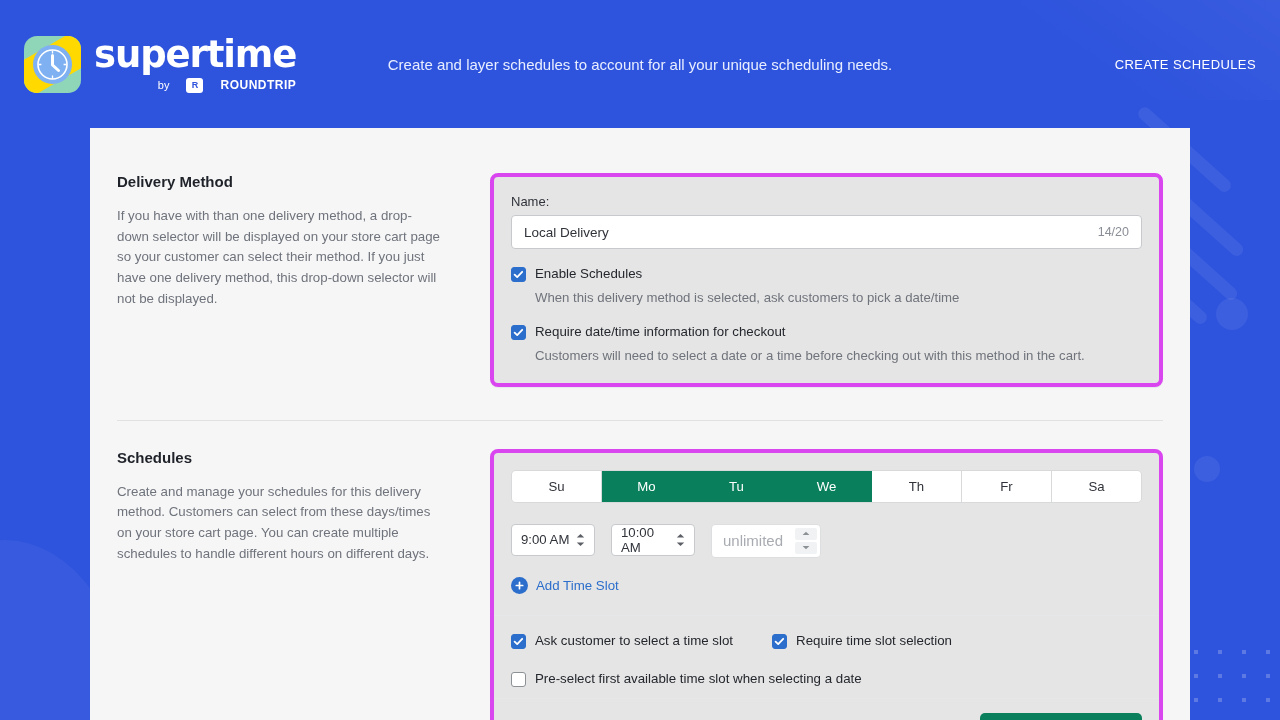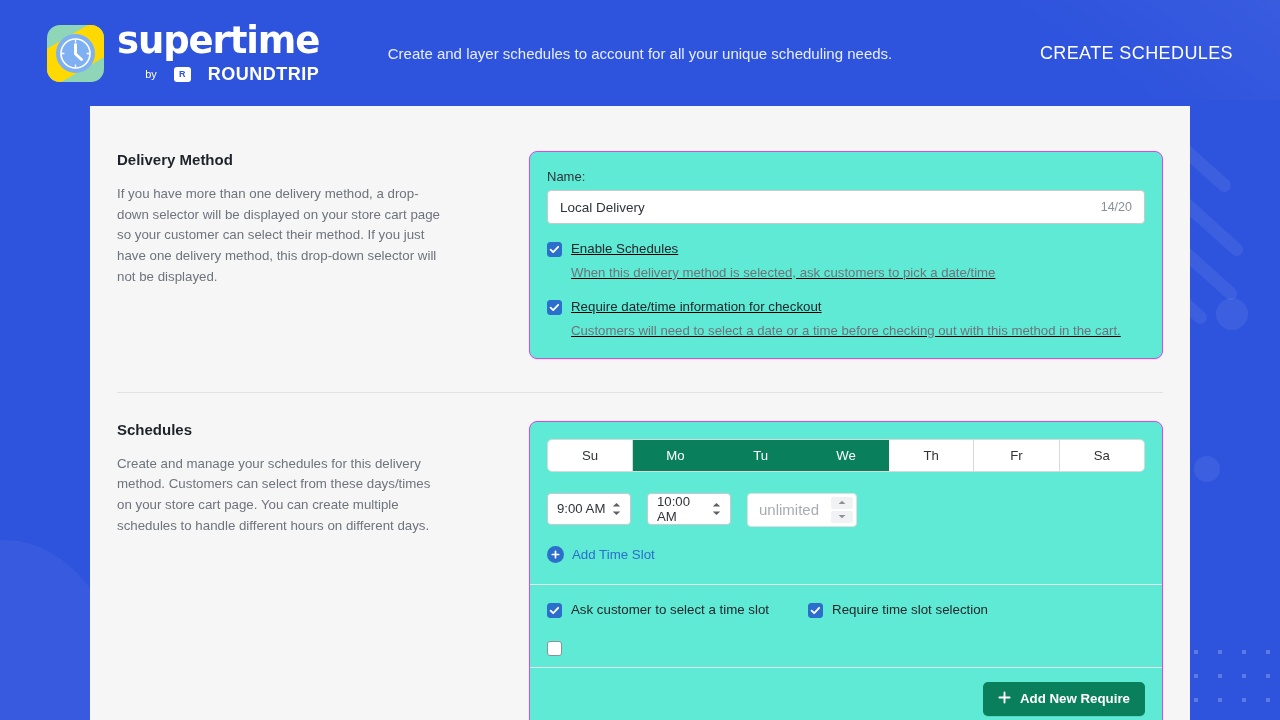--- a/index.html
+++ b/index.html
@@ -32,22 +32,22 @@
     position: absolute; left: -120px; top: 540px; width: 250px; height: 300px;
     background: rgba(255,255,255,0.045); border-radius: 50% 50% 0 0 / 60% 60% 0 0;
   }
   .deco-tr-wash {
     position: absolute; top: 0; right: 0; width: 260px; height: 100px;
     background: linear-gradient(215deg, rgba(255,255,255,0.05), rgba(255,255,255,0) 70%);
   }
 
   
   .header {
-    position: relative; height: 106px; display: flex; align-items: center;
-    padding: 0 47px; z-index: 3;
+    position: relative; height: 128px; display: flex; align-items: center;
+    padding: 0 24px; z-index: 3;
   }
   .brand { display: flex; align-items: center; gap: 13px; }
   .logo-mark {
     width: 57px; height: 57px; border-radius: 13px; position: relative;
     background: #8fd6b9; overflow: hidden; flex: none;
   }
   .logo-mark .band {
     position: absolute; left: -16%; top: 18%; width: 132%; height: 64%;
     background: #ffd900; transform: rotate(-30deg);
   }
@@ -64,69 +64,68 @@
   .wordmark .by {
     display: flex; align-items: center; gap: 17px; align-self: flex-end;
     margin-top: 5px; color: #fff;
   }
   .wordmark .by .by-txt { font-size: 11px; font-weight: normal; }
   .wordmark .by .rt-badge {
     width: 17px; height: 15px; border-radius: 3px; background: #fff;
     display: flex; align-items: center; justify-content: center;
   }
   .wordmark .by .rt-badge span { color: #2e53dd; font-size: 9px; font-weight: bold; line-height: 1; }
-  .wordmark .by .rt-txt { font-size: 18px; font-weight: bold; letter-spacing: 0.5px; }
+  .wordmark .by .rt-txt { font-size: 12px; font-weight: bold; letter-spacing: 0.5px; }
 
   .header-tagline {
     position: absolute; left: 0; right: 0; text-align: center;
     color: #e8eeff; font-size: 15px;
   }
   .header-right {
-    margin-left: auto; color: #fff; font-size: 18px; letter-spacing: 0.4px;
+    margin-left: auto; color: #fff; font-size: 13px; letter-spacing: 0.4px;
     z-index: 2;
   }
 
   
   .panel {
     position: relative; z-index: 2;
     margin-left: 90px; margin-right: 90px;
     background: #f6f6f7; min-height: 616px;
     padding: 45px 27px 0 27px;
   }
   .section {
-    display: flex; align-items: flex-start; gap: 8px;
+    display: flex; align-items: flex-start; gap: 17px;
   }
   .section-info { width: 356px; flex: none; padding-right: 30px; }
   .section-info h2 {
     font-size: 15px; color: #1f2329; font-weight: bold; margin-bottom: 16px;
   }
   .section-info p {
     font-size: 13.3px; line-height: 1.56; color: #6f737b;
   }
   .section-body { flex: 1; }
 
   .card {
-    background: #5eead4; border: 1px solid #d946ef; border-radius: 8px;
+    background: #e5e5e5; border: 4px solid #d946ef; border-radius: 8px;
     box-shadow: 0 1px 1px rgba(22,29,37,0.06);
-    margin-left: 48px;
   }
   .card-pad { padding: 17px 17px 18px 17px; }
 
   .field-label { font-size: 13px; color: #30333a; margin-bottom: 6px; }
   .text-input {
     position: relative; border: 1px solid #c7c9cd; border-radius: 4px;
     background: #fff; height: 32px; display: flex; align-items: center;
     padding: 16px 12px;
   }
   .text-input .val { font-size: 13.5px; color: #30333a; }
   .text-input .counter {
     margin-left: auto; font-size: 12.5px; color: #8a8e96;
   }
 
-  .check-row { display: flex; align-items: flex-start; gap: 9px; margin-top: 17px; text-decoration: underline; }
+  .check-row { display: flex; align-items: flex-start; gap: 9px; margin-top: 17px; }
   .cbox {
     width: 15px; height: 15px; border-radius: 3px; flex: none; margin-top: 1px;
     display: flex; align-items: center; justify-content: center;
   }
   .cbox.on { background: #2c6ecb; border: 1px solid #2c6ecb; }
   .cbox.off { background: #fff; border: 1px solid #8c9196; }
   .cbox.on svg { display: block; }
   .check-main { font-size: 13.3px; color: #24272d; line-height: 1.2; }
   .check-sub { font-size: 13.2px; color: #6f737b; margin-top: 7px; line-height: 1.35; }
 
@@ -237,21 +236,21 @@
 
   <div class="header-tagline">Create and layer schedules to account for all your unique scheduling needs.</div>
   <div class="header-right">CREATE SCHEDULES</div>
 </div>
 
 <div class="panel">
 
   <div class="section">
     <div class="section-info">
       <h2>Delivery Method</h2>
-      <p>If you have more than one delivery method, a drop-down selector will be displayed on your store cart page so your customer can select their method. If you just have one delivery method, this drop-down selector will not be displayed.</p>
+      <p>If you have with than one delivery method, a drop-down selector will be displayed on your store cart page so your customer can select their method. If you just have one delivery method, this drop-down selector will not be displayed.</p>
     </div>
 
     <div class="section-body">
       <div class="card">
         <div class="card-pad">
           <div class="field-label">Name:</div>
           <div class="text-input">
             <span class="val">Local Delivery</span>
             <span class="counter">14/20</span>
           </div>
@@ -372,20 +371,21 @@
             <span class="cbox on">
               <svg width="11" height="11" viewBox="0 0 11 11">
                   <path d="M1.6 5.6 L4.2 8.1 L9.2 2.8" fill="none" stroke="#fff" stroke-width="1.8" stroke-linecap="round" stroke-linejoin="round"></path>
                 </svg>
             </span>
             <span class="opt-text">Require time slot selection</span>
           </div>
 
           <div class="opt-line">
             <span class="cbox off"></span>
+            <span class="opt-text">Pre-select first available time slot when selecting a date</span>
           </div>
         </div>
 
         <div class="card-div"></div>
 
         <div class="footer-pad">
           <button class="btn-green">
             <span>
               <svg width="13" height="13" viewBox="0 0 13 13">
                 <path d="M6.5 1.4 L6.5 11.6 M1.4 6.5 L11.6 6.5" stroke="#fff" stroke-width="1.9" stroke-linecap="round"></path>

